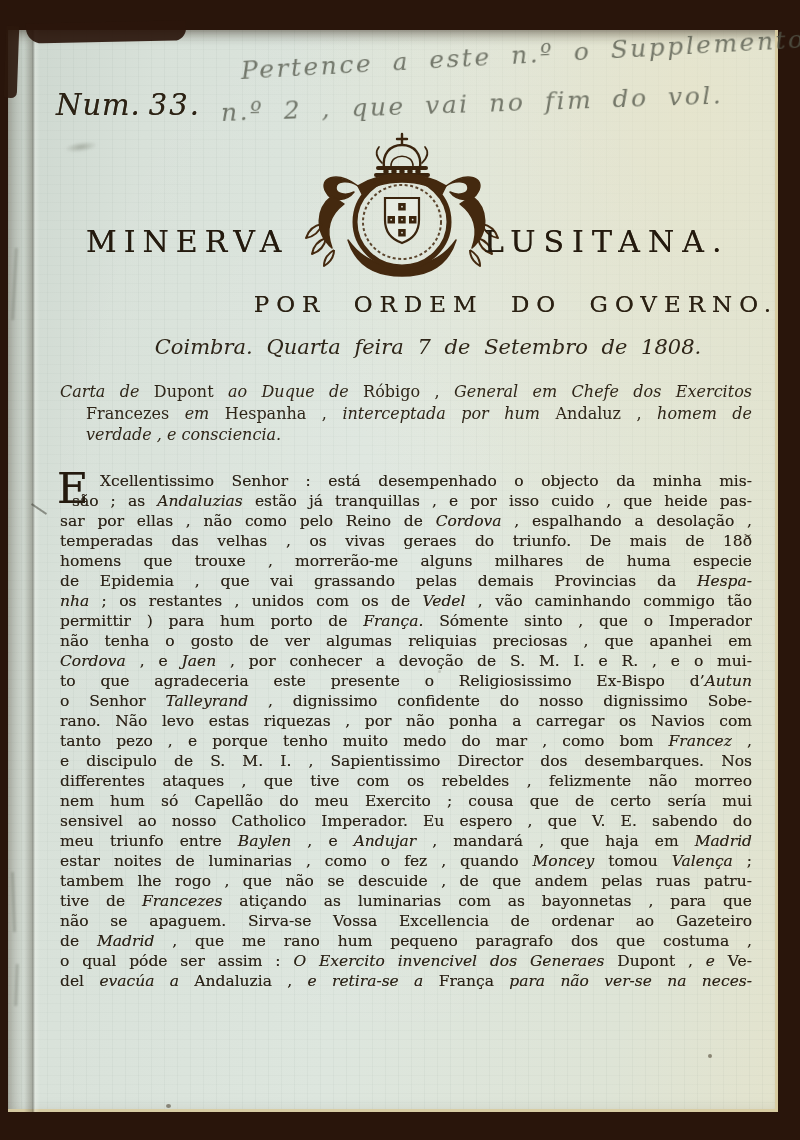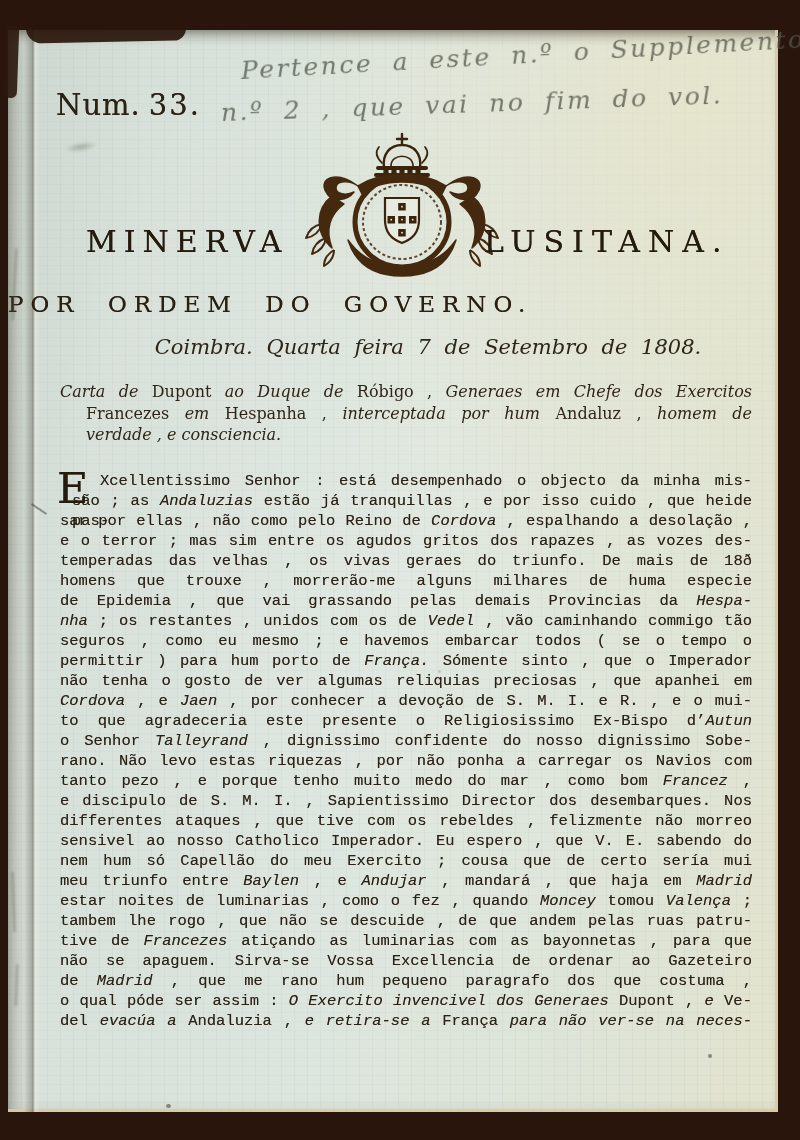--- a/index.html
+++ b/index.html
@@ -23,43 +23,43 @@
     border-radius:0 0 12px 16px;transform:rotate(-1.2deg);opacity:.92;}
   .flap-left{position:absolute;left:-3px;top:-4px;width:13px;height:72px;background:#2b170c;
     transform:rotate(2deg);opacity:.9;border-radius:0 0 6px 3px;}
   .crease{position:absolute;left:16px;top:0;bottom:0;width:16px;
     background:linear-gradient(90deg,rgba(0,0,0,0) 0%,rgba(62,54,38,0.30) 48%,rgba(30,26,16,0.38) 55%,rgba(252,252,246,0.28) 68%,rgba(0,0,0,0) 100%);}
   .hand{position:absolute;font-style:italic;color:rgba(84,89,76,0.78);
     letter-spacing:2.5px;word-spacing:9px;filter:blur(0.35px);white-space:nowrap;}
   .hand1{left:233px;top:26px;font-size:25px;transform:rotate(-3.2deg);transform-origin:left center;}
   .hand2{left:213px;top:68px;font-size:25px;transform:rotate(-2deg);transform-origin:left center;}
   .issue{position:absolute;left:48px;top:58px;font-size:29px;color:#2c2214;
-    letter-spacing:1px;text-shadow:0 0 0.5px rgba(44,34,20,0.7);}
+    letter-spacing:1px;text-shadow:0 0 0.5px rgba(44,34,20,0.7);font-style:italic;}
   .issue .digits{font-feature-settings:"onum" 1;letter-spacing:2px;padding-left:8px;}
   .emblem{position:absolute;left:286px;top:102px;}
   .mast{position:absolute;font-size:30px;font-weight:normal;color:#241a0e;
     letter-spacing:7px;text-shadow:0 0 0.6px rgba(36,26,14,0.8);}
   .mast-left{left:78px;top:194px;}
   .mast-right{left:476px;top:194px;letter-spacing:8px;}
-  .order{position:absolute;left:0;top:261px;width:100%;text-align:left;
+  .order{position:absolute;left:0;top:261px;width:100%;text-align:right;
     font-size:23px;letter-spacing:7px;word-spacing:13px;color:#2a2012;
     text-shadow:0 0 0.5px rgba(42,32,18,0.7);}
   .dateline{position:absolute;left:0;top:305px;width:100%;padding-right:26px;box-sizing:border-box;
     text-align:center;font-style:italic;font-size:21px;word-spacing:7px;color:#2e2518;
     font-feature-settings:"onum" 1;margin-left:48px;}
   .heading{position:absolute;left:52px;top:351px;width:692px;font-size:16px;
     line-height:21.5px;color:#2e2518;}
   .heading .tline{text-align:justify;text-align-last:justify;}
   .heading .tline + .tline{padding-left:26px;}
   .heading .tline:last-child{text-align-last:left;}
   .dropcap{position:absolute;left:49px;top:437px;font-size:43px;line-height:1;
     color:#241a0e;text-shadow:0 0 0.6px rgba(36,26,14,0.7);}
   .bodytext{position:absolute;left:52px;top:441px;width:692px;font-size:15.5px;
     line-height:20px;color:#2b2217;text-shadow:0 0 0.4px rgba(43,33,22,0.5);}
-  .bodytext .tline{text-align:justify;text-align-last:justify;height:20px;font-family:Liberation Mono, monospace;}
+  .bodytext .tline{text-align:justify;text-align-last:justify;height:20px;}
   .bodytext .tline:nth-child(1){padding-left:40px;}
   .bodytext .tline:nth-child(2){padding-left:12px;}
   .seg-i{font-style:italic;}
   .seg-r{font-style:normal;}
   .smudge{position:absolute;left:56px;top:112px;width:34px;height:10px;border-radius:50%;
     background:radial-gradient(rgba(110,115,100,0.45),transparent 70%);
     transform:rotate(-8deg);filter:blur(1px);}
   .pen-mark{position:absolute;left:22px;top:478px;width:18px;height:2px;
     background:rgba(58,58,48,0.5);transform:rotate(34deg);filter:blur(0.3px);}
   .ghost{position:absolute;background:rgba(96,102,90,0.32);filter:blur(1.2px);width:3px;}
@@ -132,47 +132,45 @@
       </g>
     </svg>
 
     <div class="mast mast-left">MINERVA</div>
     <div class="mast mast-right">LUSITANA.</div>
 
     <div class="order">POR  ORDEM  DO  GOVERNO.</div>
     <div class="dateline">Coimbra. Quarta feira 7 de Setembro de 1808.</div>
 
     <div class="heading">
-        <div class="tline"><span class="seg-i">Carta de</span><span class="seg-r"> Dupont </span><span class="seg-i">ao Duque de</span><span class="seg-r"> Róbigo , </span><span class="seg-i">Generaes em Chefe dos Exercitos</span></div>
+        <div class="tline"><span class="seg-i">Carta de</span><span class="seg-r"> Dupont </span><span class="seg-i">ao Duque de</span><span class="seg-r"> Róbigo , </span><span class="seg-i">General em Chefe dos Exercitos</span></div>
         <div class="tline"><span class="seg-r">Francezes </span><span class="seg-i">em</span><span class="seg-r"> Hespanha , </span><span class="seg-i">interceptada por hum</span><span class="seg-r"> Andaluz , </span><span class="seg-i">homem de</span></div>
         <div class="tline"><span class="seg-i">verdade , e consciencia.</span></div>
       </div>
 
     <div class="dropcap">E</div>
     <div class="bodytext">
         <div class="tline"><span class="seg-r">Xcellentissimo Senhor : está desempenhado o objecto da minha mis-</span></div>
         <div class="tline"><span class="seg-r">são ; as </span><span class="seg-i">Andaluzias</span><span class="seg-r"> estão já tranquillas , e por isso cuido , que heide pas-</span></div>
         <div class="tline"><span class="seg-r">sar por ellas , não como pelo Reino de </span><span class="seg-i">Cordova</span><span class="seg-r"> , espalhando a desolação ,</span></div>
-        <div class="tline"><span class="seg-r">e o terror ; mas sim entre os agudos gritos dos rapazes , as vozes des-</span></div>
         <div class="tline"><span class="seg-r">temperadas das velhas , os vivas geraes do triunfo. De mais de 18ð</span></div>
         <div class="tline"><span class="seg-r">homens que trouxe , morrerão-me alguns milhares de huma especie</span></div>
         <div class="tline"><span class="seg-r">de Epidemia , que vai grassando pelas demais Provincias da </span><span class="seg-i">Hespa-</span></div>
         <div class="tline"><span class="seg-i">nha</span><span class="seg-r"> ; os restantes , unidos com os de </span><span class="seg-i">Vedel</span><span class="seg-r"> , vão caminhando commigo tão</span></div>
-        <div class="tline"><span class="seg-r">seguros , como eu mesmo ; e havemos embarcar todos ( se o tempo o</span></div>
         <div class="tline"><span class="seg-r">permittir ) para hum porto de </span><span class="seg-i">França.</span><span class="seg-r"> Sómente sinto , que o Imperador</span></div>
         <div class="tline"><span class="seg-r">não tenha o gosto de ver algumas reliquias preciosas , que apanhei em</span></div>
         <div class="tline"><span class="seg-i">Cordova</span><span class="seg-r"> , e </span><span class="seg-i">Jaen</span><span class="seg-r"> , por conhecer a devoção de S. M. I. e R. , e o mui-</span></div>
         <div class="tline"><span class="seg-r">to que agradeceria este presente o Religiosissimo Ex-Bispo d’</span><span class="seg-i">Autun</span></div>
         <div class="tline"><span class="seg-r">o Senhor </span><span class="seg-i">Talleyrand</span><span class="seg-r"> , dignissimo confidente do nosso dignissimo Sobe-</span></div>
         <div class="tline"><span class="seg-r">rano. Não levo estas riquezas , por não ponha a carregar os Navios com</span></div>
         <div class="tline"><span class="seg-r">tanto pezo , e porque tenho muito medo do mar , como bom </span><span class="seg-i">Francez</span><span class="seg-r"> ,</span></div>
         <div class="tline"><span class="seg-r">e discipulo de S. M. I. , Sapientissimo Director dos desembarques. Nos</span></div>
         <div class="tline"><span class="seg-r">differentes ataques , que tive com os rebeldes , felizmente não morreo</span></div>
+        <div class="tline"><span class="seg-r">nem hum só Capellão do meu Exercito ; cousa que de certo sería mui</span></div>
         <div class="tline"><span class="seg-r">sensivel ao nosso Catholico Imperador. Eu espero , que V. E. sabendo do</span></div>
-        <div class="tline"><span class="seg-r">nem hum só Capellão do meu Exercito ; cousa que de certo sería mui</span></div>
         <div class="tline"><span class="seg-r">meu triunfo entre </span><span class="seg-i">Baylen</span><span class="seg-r"> , e </span><span class="seg-i">Andujar</span><span class="seg-r"> , mandará , que haja em </span><span class="seg-i">Madrid</span></div>
         <div class="tline"><span class="seg-r">estar noites de luminarias , como o fez , quando </span><span class="seg-i">Moncey</span><span class="seg-r"> tomou </span><span class="seg-i">Valença</span><span class="seg-r"> ;</span></div>
         <div class="tline"><span class="seg-r">tambem lhe rogo , que não se descuide , de que andem pelas ruas patru-</span></div>
         <div class="tline"><span class="seg-r">tive de </span><span class="seg-i">Francezes</span><span class="seg-r"> atiçando as luminarias com as bayonnetas , para que</span></div>
         <div class="tline"><span class="seg-r">não se apaguem. Sirva-se Vossa Excellencia de ordenar ao Gazeteiro</span></div>
         <div class="tline"><span class="seg-r">de </span><span class="seg-i">Madrid</span><span class="seg-r"> , que me rano hum pequeno paragrafo dos que costuma ,</span></div>
         <div class="tline"><span class="seg-r">o qual póde ser assim : </span><span class="seg-i">O Exercito invencivel dos Generaes</span><span class="seg-r"> Dupont , </span><span class="seg-i">e</span><span class="seg-r"> Ve-</span></div>
         <div class="tline"><span class="seg-r">del </span><span class="seg-i">evacúa a</span><span class="seg-r"> Andaluzia , </span><span class="seg-i">e retira-se a</span><span class="seg-r"> França </span><span class="seg-i">para não ver-se na neces-</span></div>
       </div>
 

